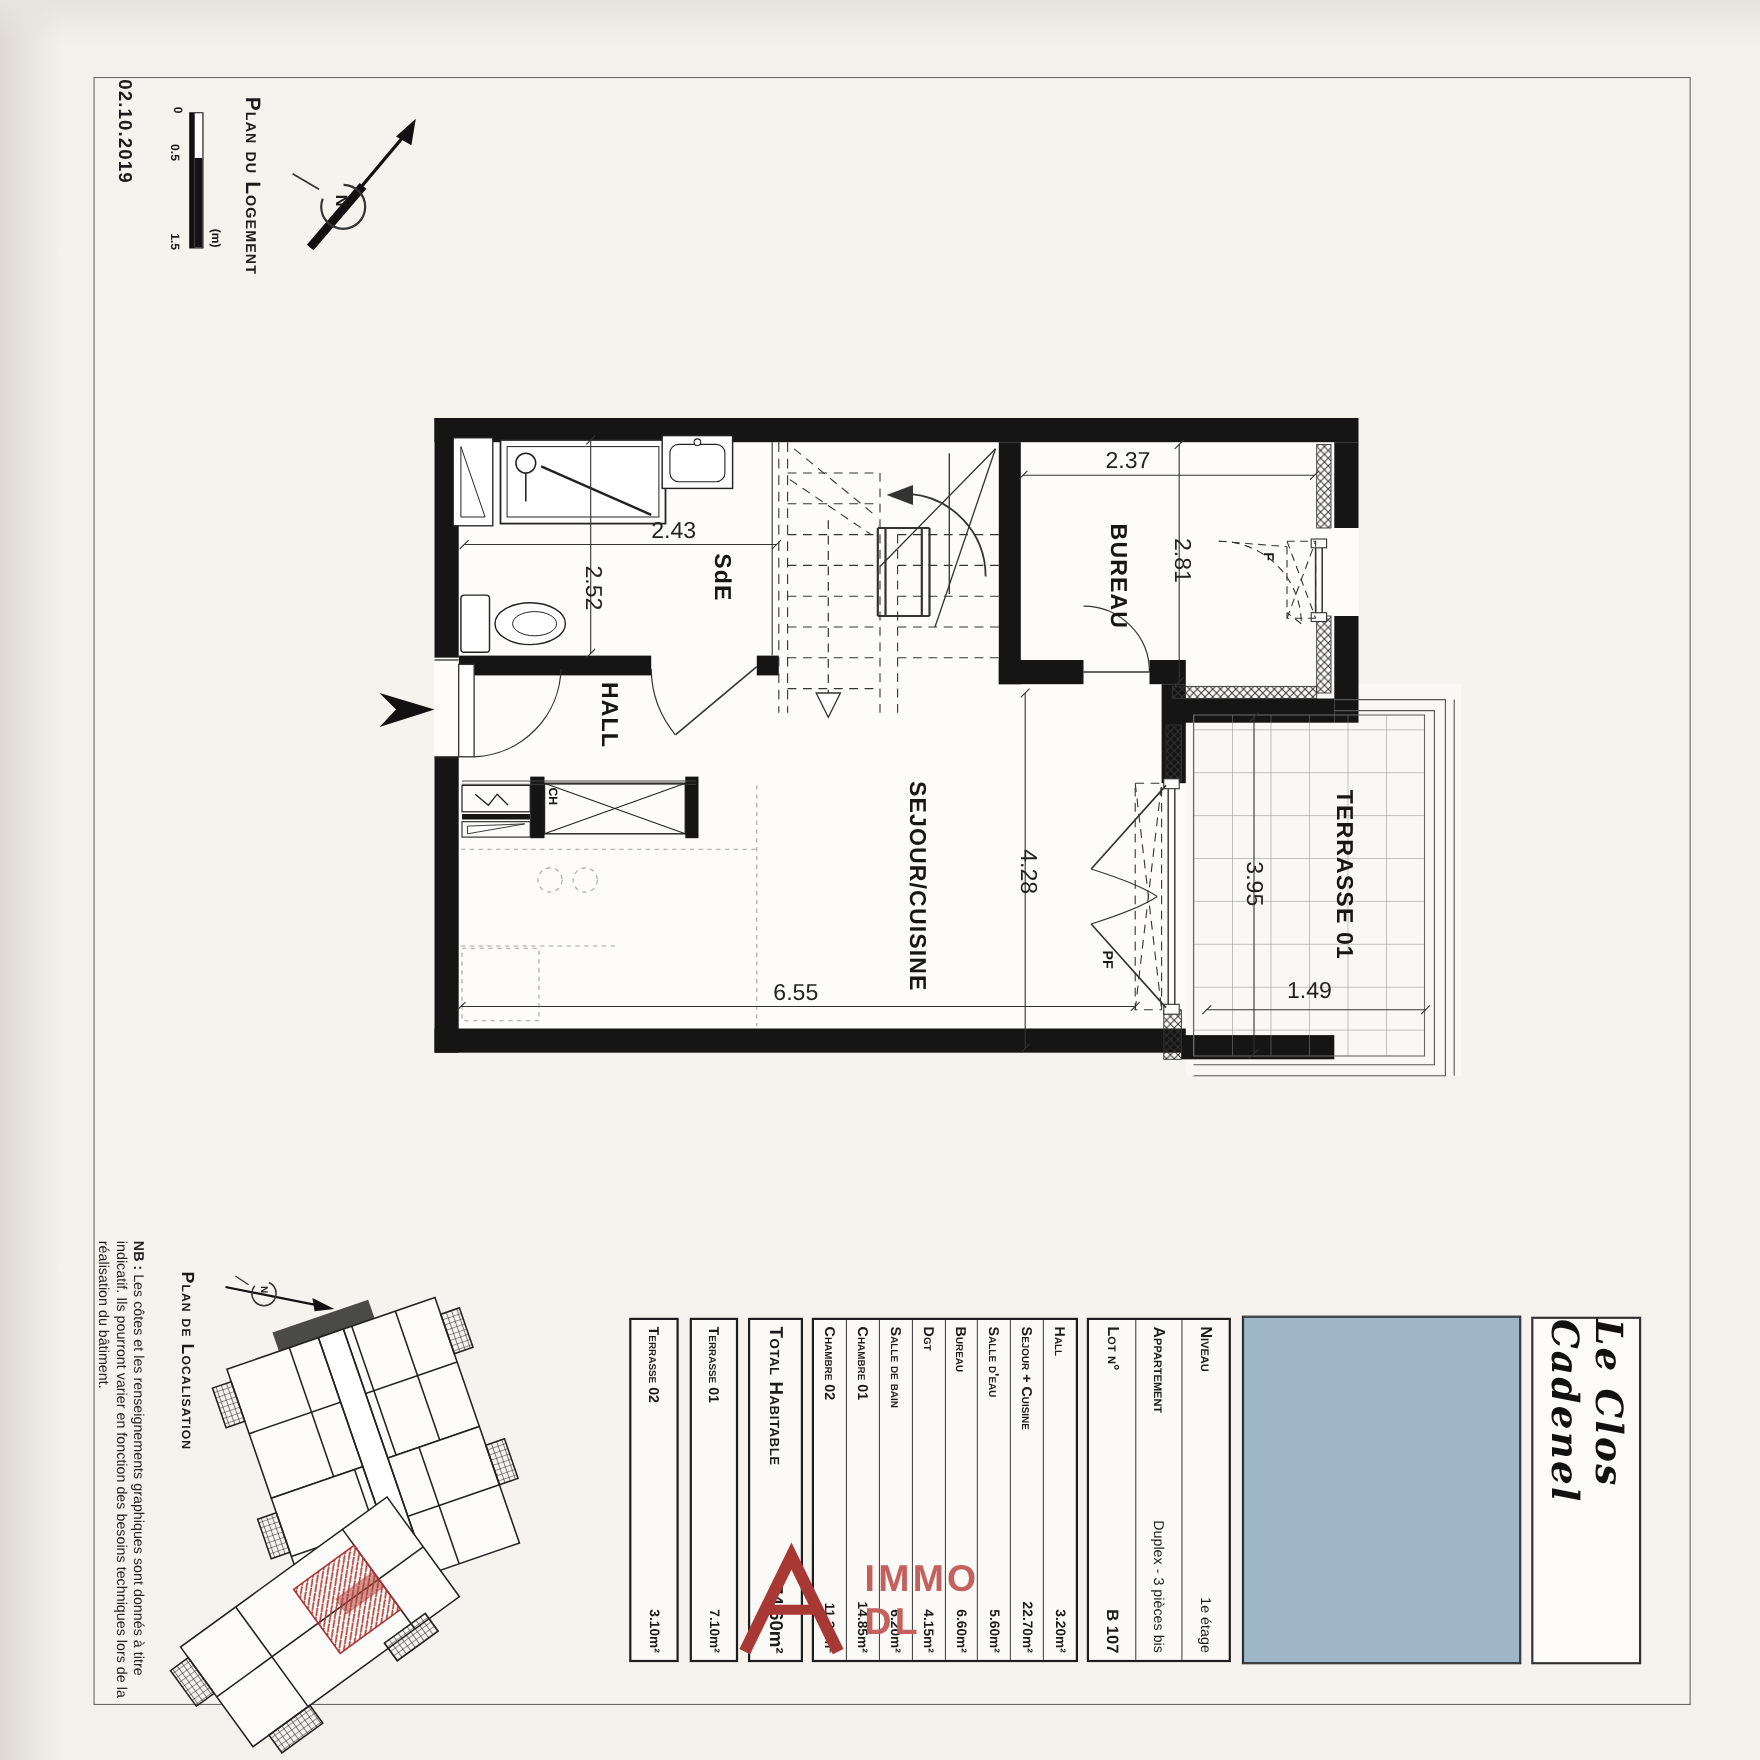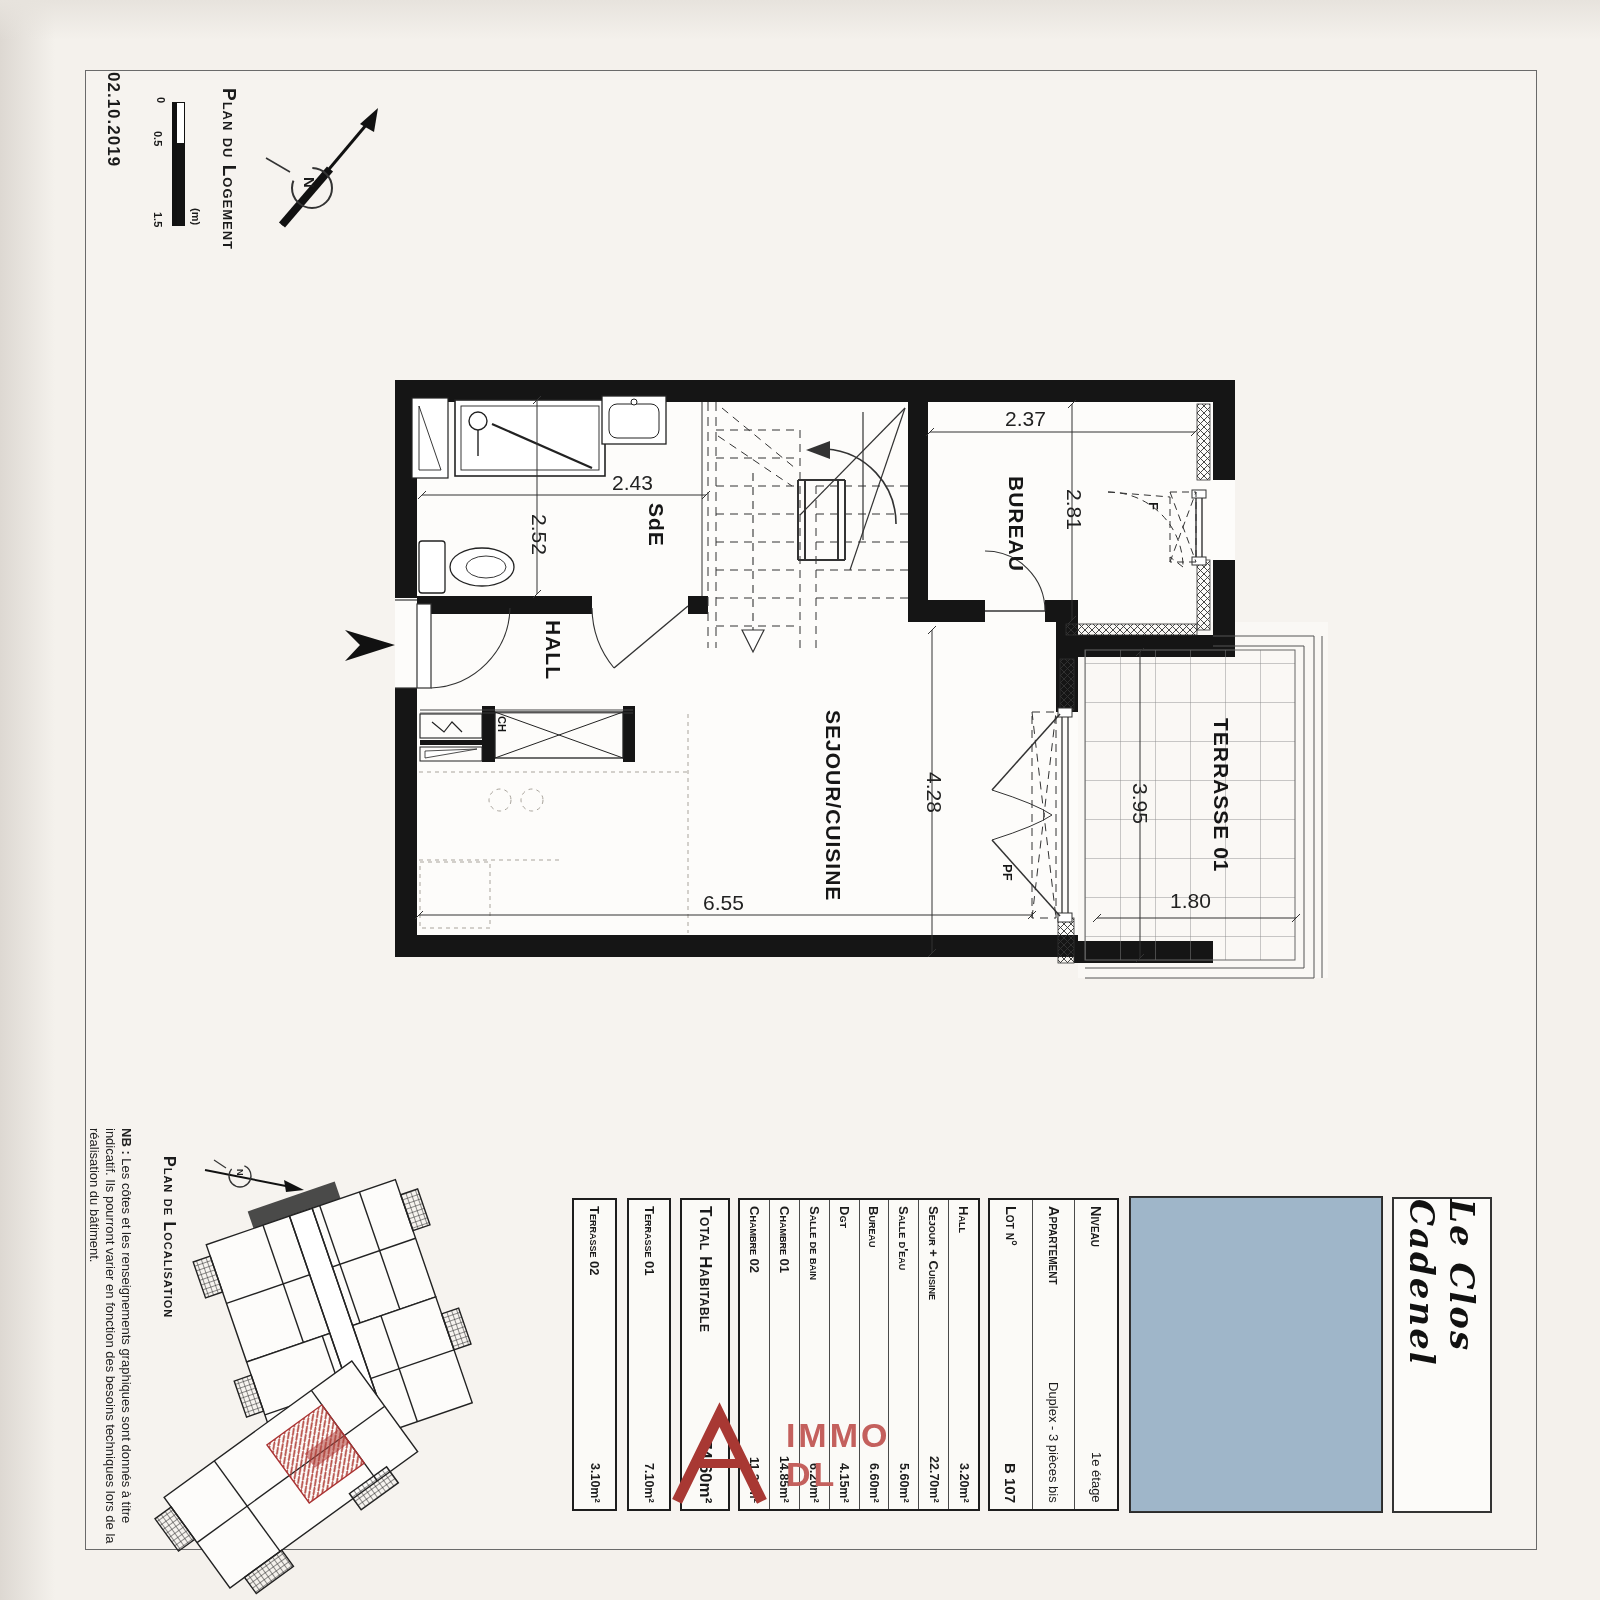--- a/index.html
+++ b/index.html
@@ -370,28 +370,28 @@
 
 <div class="lbl v room" style="left:644px;top:503px;">SdE</div>
 <div class="lbl v room" style="left:541px;top:620px;">HALL</div>
 <div class="lbl v room" style="left:1004px;top:476px;">BUREAU</div>
 <div class="lbl v room" style="left:821px;top:710px;">SEJOUR/CUISINE</div>
 <div class="lbl v room" style="left:1209px;top:718px;">TERRASSE 01</div>
 <div class="lbl v tag" style="left:496px;top:716px;font-size:11px;">CH</div>
 <div class="lbl v tag" style="left:1146px;top:502px;">F</div>
 <div class="lbl v tag" style="left:1000px;top:864px;">PF</div>
 
-<div class="lbl dim" style="left:612px;top:471px;">2.43</div>
+<div class="lbl dim" style="left:592px;top:471px;">2.43</div>
 <div class="lbl v dim" style="left:527px;top:514px;">2.52</div>
 <div class="lbl dim" style="left:1005px;top:407px;">2.37</div>
 <div class="lbl v dim" style="left:1062px;top:489px;">2.81</div>
 <div class="lbl v dim" style="left:922px;top:772px;">4.28</div>
 <div class="lbl dim" style="left:703px;top:891px;">6.55</div>
 <div class="lbl v dim" style="left:1128px;top:783px;">3.95</div>
-<div class="lbl dim" style="left:1170px;top:889px;">1.80</div>
+<div class="lbl dim" style="left:1170px;top:889px;">1.49</div>
 
 <div class="nb v">
   <b>NB :</b><span> Les côtes et les renseignements graphiques sont donnés à titre indicatif. Ils pourront varier en fonction des besoins techniques lors de la réalisation du bâtiment.</span>
 </div>
 <div class="loc-title v">Plan de Localisation</div>
 <div class="lbl v" style="left:235px;top:1169px;font-weight:bold;font-size:9px;">N</div>
 
 <div class="box" style="left:572px;width:45px;">
   <div class="strip">
     <div class="slabel v">Terrasse 02</div>

